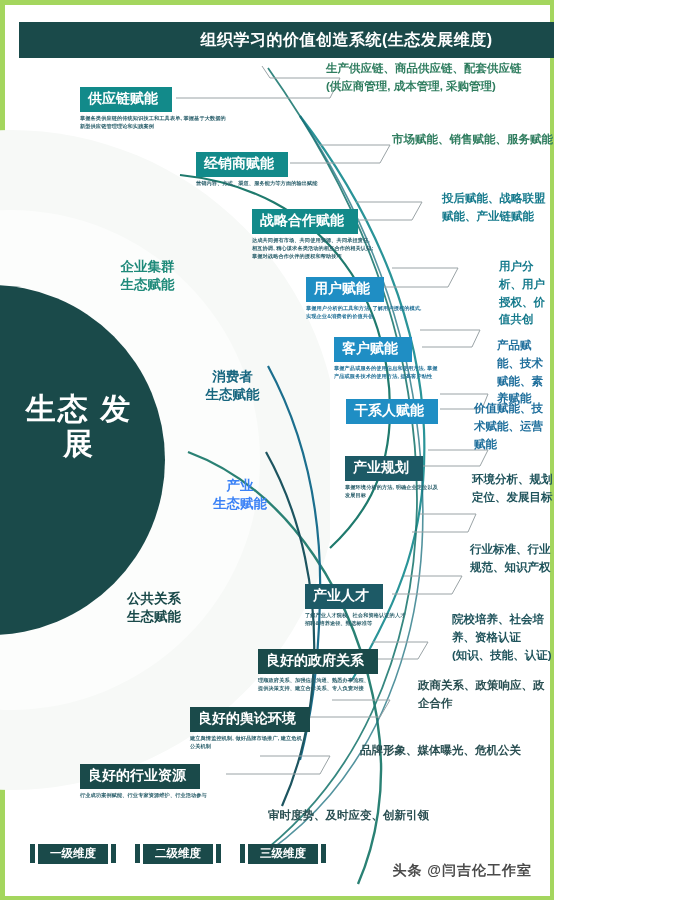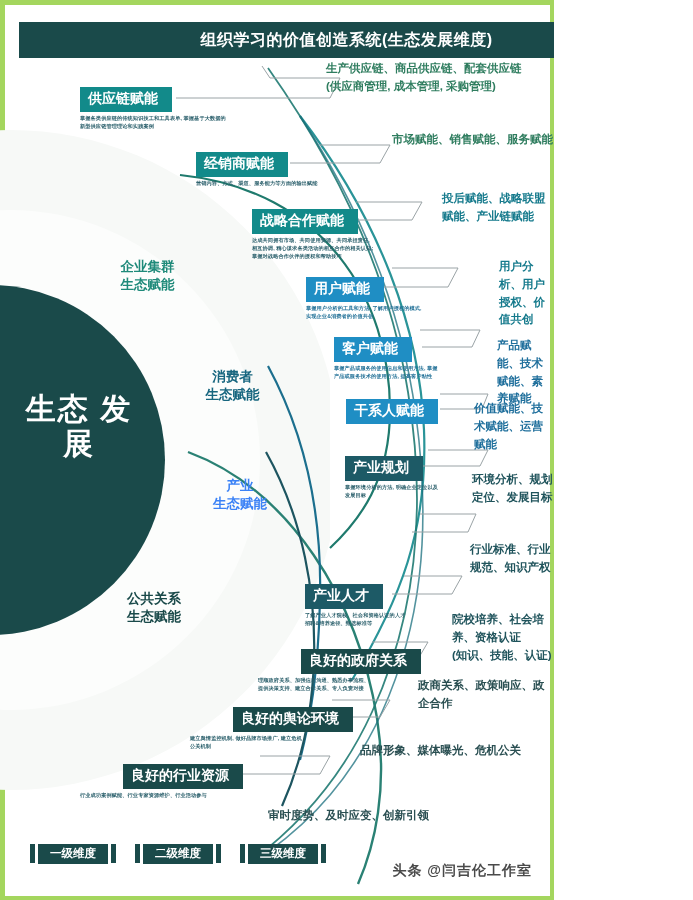--- a/index.html
+++ b/index.html
@@ -49,21 +49,21 @@
   
   .node{position:absolute;}
   .node .chip{
     display:inline-block;padding:3px 14px 4px 8px;
     color:#ffffff;font-size:14px;font-weight:bold;white-space:nowrap;
     line-height:1.25;
   }
   .node.teal .chip{background:#128a8a;}
   .node.blue .chip{background:#1f8ec4;}
   .node.dark .chip{background:#1d5a66;}
-  .node.ink  .chip{background:#1a4a4a;margin-left:43px;}
+  .node.ink  .chip{background:#1a4a4a;}
   .node .desc{
     margin-top:2px;color:#2a5f6b;font-size:5.2px;line-height:1.55;
     white-space:pre-line;font-weight:bold;letter-spacing:0.1px;
   }
   .node.blue .desc{color:#1f6f96;}
 
   
   .note{
     position:absolute;font-size:11.5px;line-height:1.55;
     white-space:pre-line;font-weight:bold;

